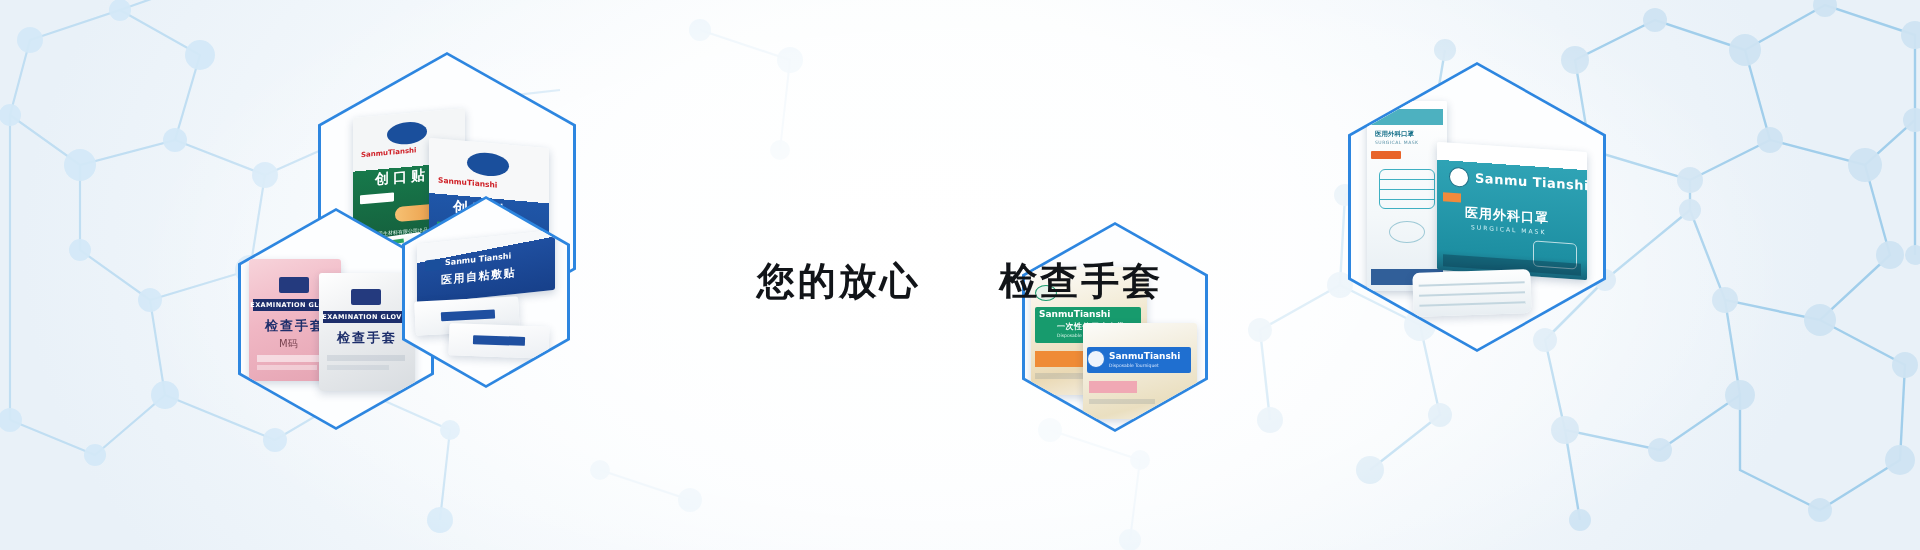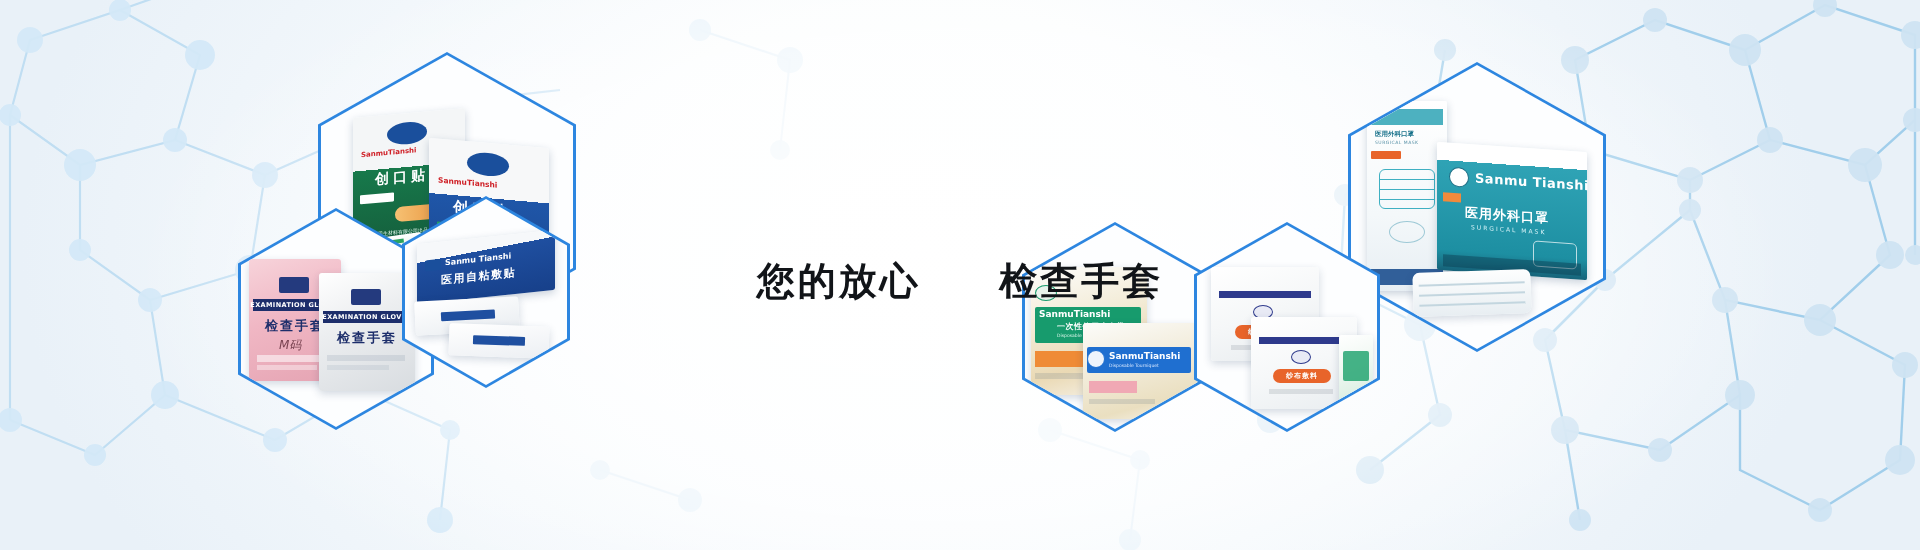--- a/index.html
+++ b/index.html
@@ -243,21 +243,21 @@
     <div class="hex-inner">
 
       <div class="pouch" style="left:8px; top:48px; width:92px; height:122px;
            background:linear-gradient(160deg,#f7d3da 0%,#f0b7c4 45%,#e5a4b3 100%);">
         <div class="lbl" style="left:30px; top:18px; width:30px; height:16px; background:#243a7e; border-radius:2px;"></div>
         <div class="lbl" style="left:4px; top:40px; width:84px; height:12px; background:#1d2e6b;
              display:flex; align-items:center; justify-content:center;">
           <span style="font-size:6.5px; font-weight:bold; color:#fff; letter-spacing:0.4px;">EXAMINATION GLOVES</span>
         </div>
         <div class="lbl" style="left:16px; top:60px; font-size:13px; font-weight:bold; color:#1d2e6b; letter-spacing:2px;">检查手套</div>
-        <div class="lbl" style="left:30px; top:80px; font-size:12px; font-style:italic; color:#7a4452;">M码</div>
+        <div class="lbl" style="left:30px; top:80px; font-size:10px; color:#7a4452;">M码</div>
         <div class="lbl" style="left:8px; top:96px; width:76px; height:7px; background:rgba(255,255,255,0.55);"></div>
         <div class="lbl" style="left:8px; top:106px; width:60px; height:5px; background:rgba(255,255,255,0.4);"></div>
       </div>
 
       <div class="pouch" style="left:78px; top:62px; width:96px; height:118px;
            background:linear-gradient(155deg,#ffffff 0%,#eceef0 40%,#d8dce0 100%);">
         <div class="lbl" style="left:32px; top:16px; width:30px; height:16px; background:#243a7e; border-radius:2px;"></div>
         <div class="lbl" style="left:4px; top:38px; width:88px; height:12px; background:#1d2e6b;
              display:flex; align-items:center; justify-content:center;">
           <span style="font-size:6.5px; font-weight:bold; color:#fff; letter-spacing:0.4px;">EXAMINATION GLOVES</span>
@@ -352,51 +352,20 @@
           <div class="lbl" style="left:22px; top:5px; font-size:9px; font-weight:bold; color:#ffffff;">SanmuTianshi</div>
           <div class="lbl" style="left:22px; top:17px; font-size:4.5px; color:#d6e7ff;">Disposable Tourniquet</div>
         </div>
         <div class="lbl" style="left:4px; top:27px; width:18px; height:18px; border-radius:50%; background:#eef4fc; border:1.2px solid #1f6fd0;"></div>
         <div class="lbl" style="left:6px; top:58px; width:48px; height:12px; background:#f0a8b4;"></div>
         <div class="lbl" style="left:6px; top:76px; width:66px; height:5px; background:rgba(120,130,140,0.22);"></div>
       </div>
     </div>
   </div>
 
-  <div class="hex-border" style="left:1194px; top:222px; width:186px; height:210px;">
-    <div class="hex-inner">
-
-      <div class="pouch" style="left:14px; top:42px; width:108px; height:94px;
-           background:linear-gradient(160deg,#ffffff 0%,#f5f7f8 50%,#e7ebee 100%);">
-        <div class="lbl" style="left:8px; top:24px; width:92px; height:7px; background:#2e3a8c;"></div>
-        <div class="lbl" style="left:42px; top:38px; width:20px; height:14px; border-radius:50%; background:#e8eaf5; border:1.2px solid #2e3a8c;"></div>
-        <div class="lbl" style="left:24px; top:58px; width:58px; height:14px; border-radius:7px; background:#e8642a;
-             display:flex; align-items:center; justify-content:center;">
-          <span style="font-size:7px; font-weight:bold; color:#ffffff; letter-spacing:1px;">纱布敷料</span>
-        </div>
-        <div class="lbl" style="left:20px; top:78px; width:66px; height:5px; background:rgba(120,130,140,0.2);"></div>
-      </div>
-
-      <div class="pouch" style="left:54px; top:92px; width:106px; height:92px;
-           background:linear-gradient(160deg,#ffffff 0%,#f6f8f9 50%,#e9edf0 100%);">
-        <div class="lbl" style="left:8px; top:20px; width:90px; height:7px; background:#2e3a8c;"></div>
-        <div class="lbl" style="left:40px; top:33px; width:20px; height:14px; border-radius:50%; background:#e8eaf5; border:1.2px solid #2e3a8c;"></div>
-        <div class="lbl" style="left:22px; top:52px; width:58px; height:14px; border-radius:7px; background:#e8642a;
-             display:flex; align-items:center; justify-content:center;">
-          <span style="font-size:7px; font-weight:bold; color:#ffffff; letter-spacing:1px;">纱布敷料</span>
-        </div>
-        <div class="lbl" style="left:18px; top:72px; width:64px; height:5px; background:rgba(120,130,140,0.2);"></div>
-      </div>
-
-      <div class="pouch" style="left:142px; top:110px; width:34px; height:74px;
-           background:linear-gradient(160deg,#ffffff 0%,#eef7f1 45%,#cfe9da 100%);">
-        <div class="lbl" style="left:4px; top:16px; width:26px; height:30px; background:#19a06a; opacity:0.8; border-radius:2px;"></div>
-      </div>
-    </div>
-  </div>
 
 
   <div id="subline">
     <span>您的放心</span>
     <span class="gap"></span>
     <span>检查手套</span>
   </div>
 
 </div>
 

